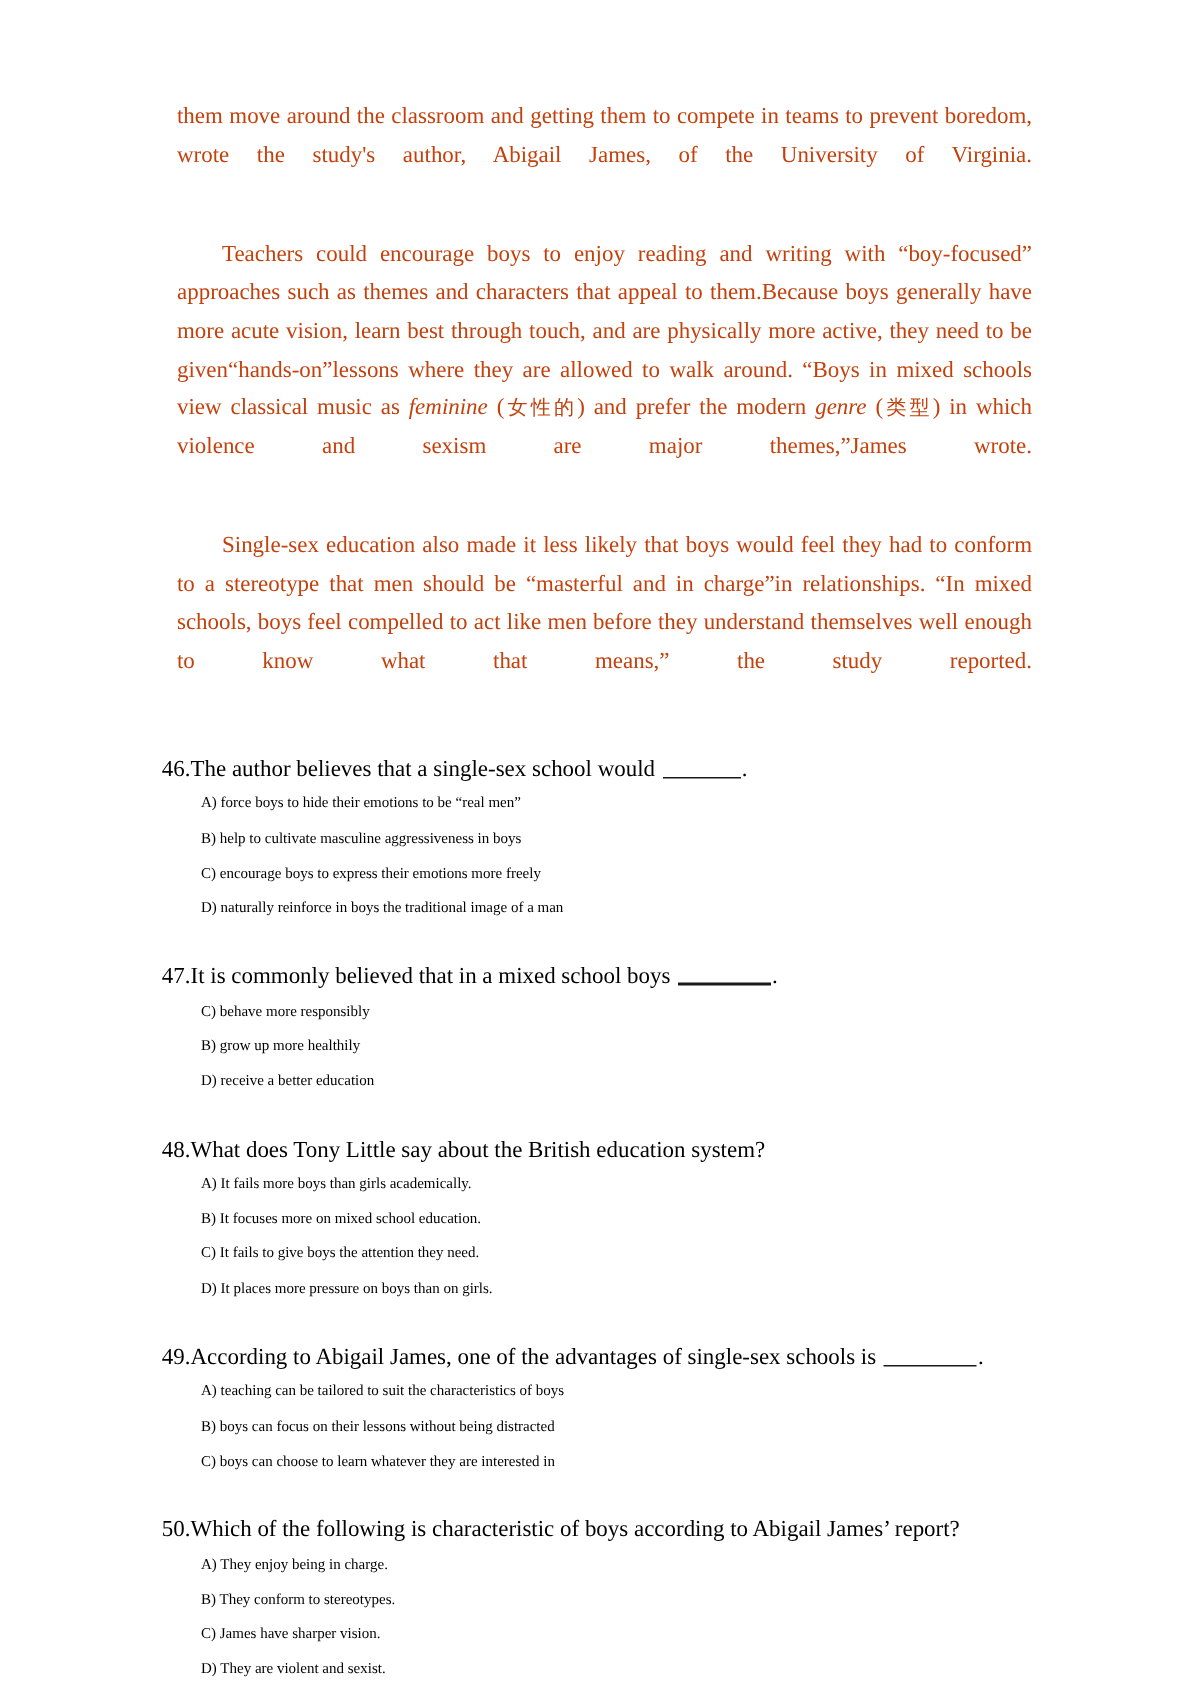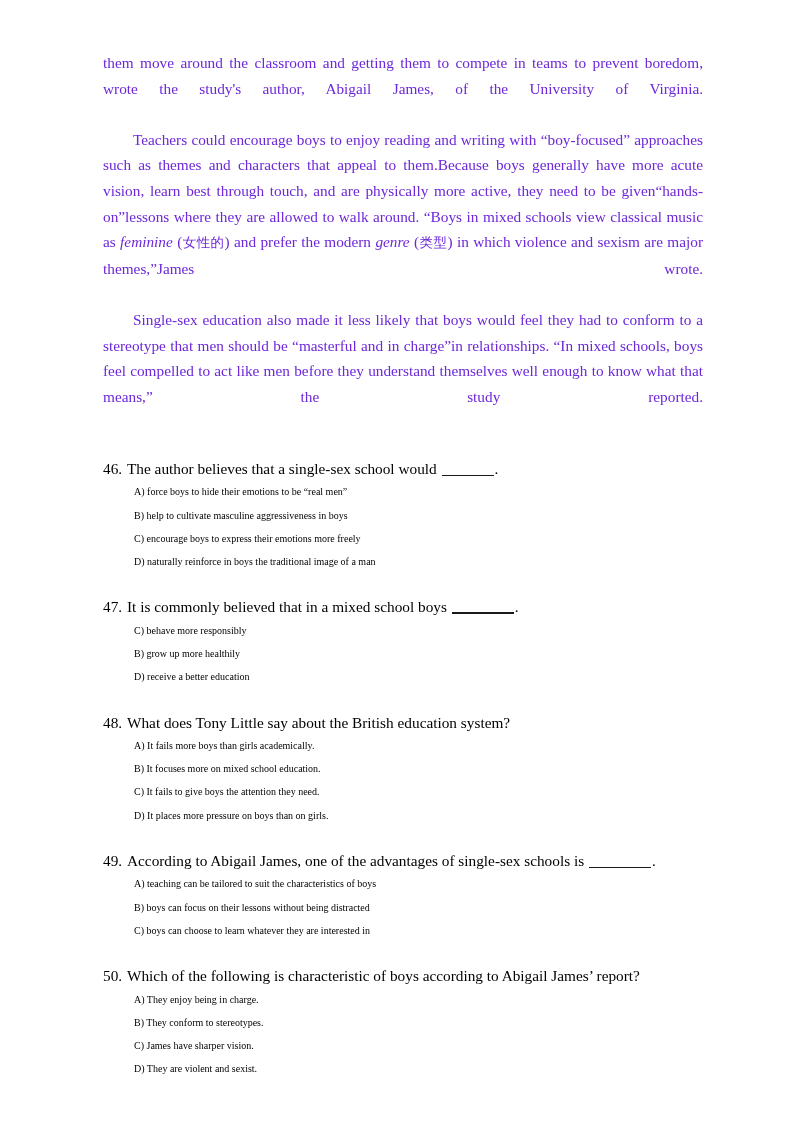--- a/index.html
+++ b/index.html
@@ -29,22 +29,22 @@
     top: 50px;
     width: 600px;
   }
 
   
   .para {
     font-size: 15.3px;
     line-height: 25.6px;
     text-align: justify;
     text-justify: inter-word;
-    margin: 0;
-    color: #6d28d9;
+    margin: 15px;
+    color: #c2410c;
   }
   .para.indent {
     text-indent: 30px;
   }
 
   
   .para::after {
     content: "";
     display: inline-block;
     width: 100%;
@@ -63,20 +63,21 @@
   }
   .qstem {
     font-size: 15.3px;
     line-height: 23.3px;
     margin: 0;
     white-space: nowrap;
   }
   .qnum {
     display: inline-block;
     min-width: 24px;
+    text-align: right;
   }
   .opt {
     font-size: 10px;
     line-height: 23.3px;
     margin: 0;
     padding-left: 31px;
     white-space: nowrap;
   }
 
   .blank {

